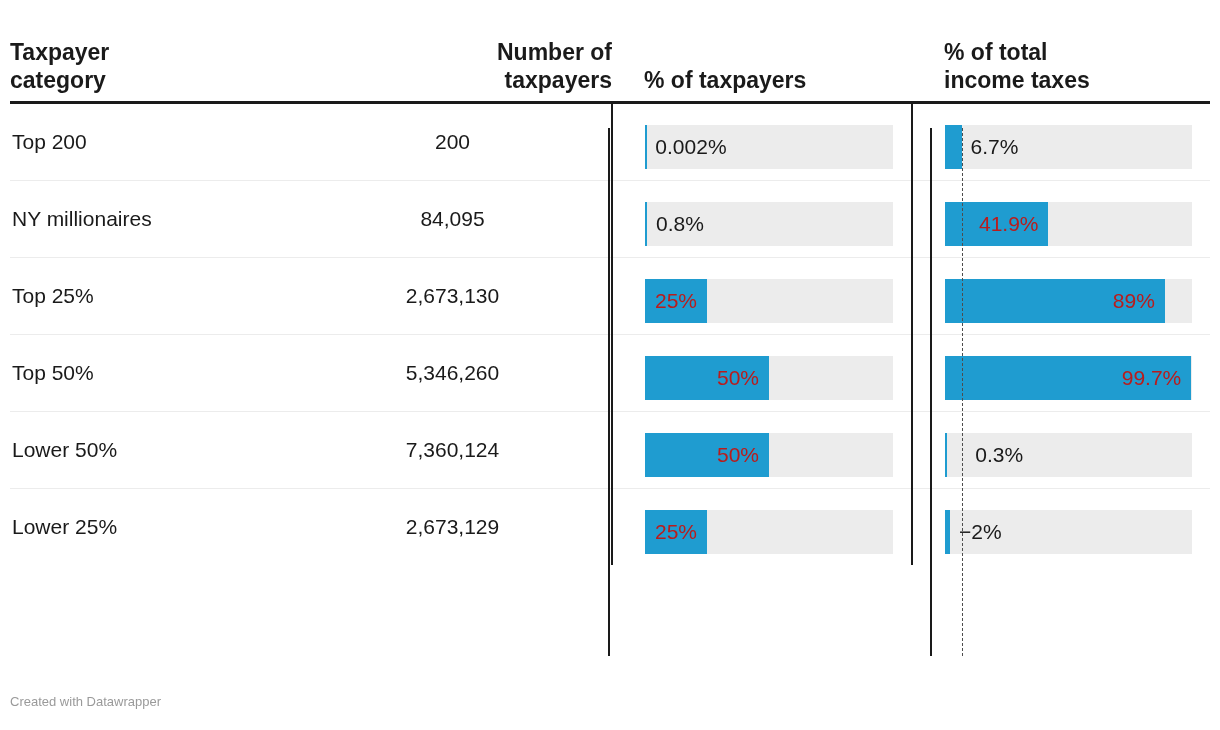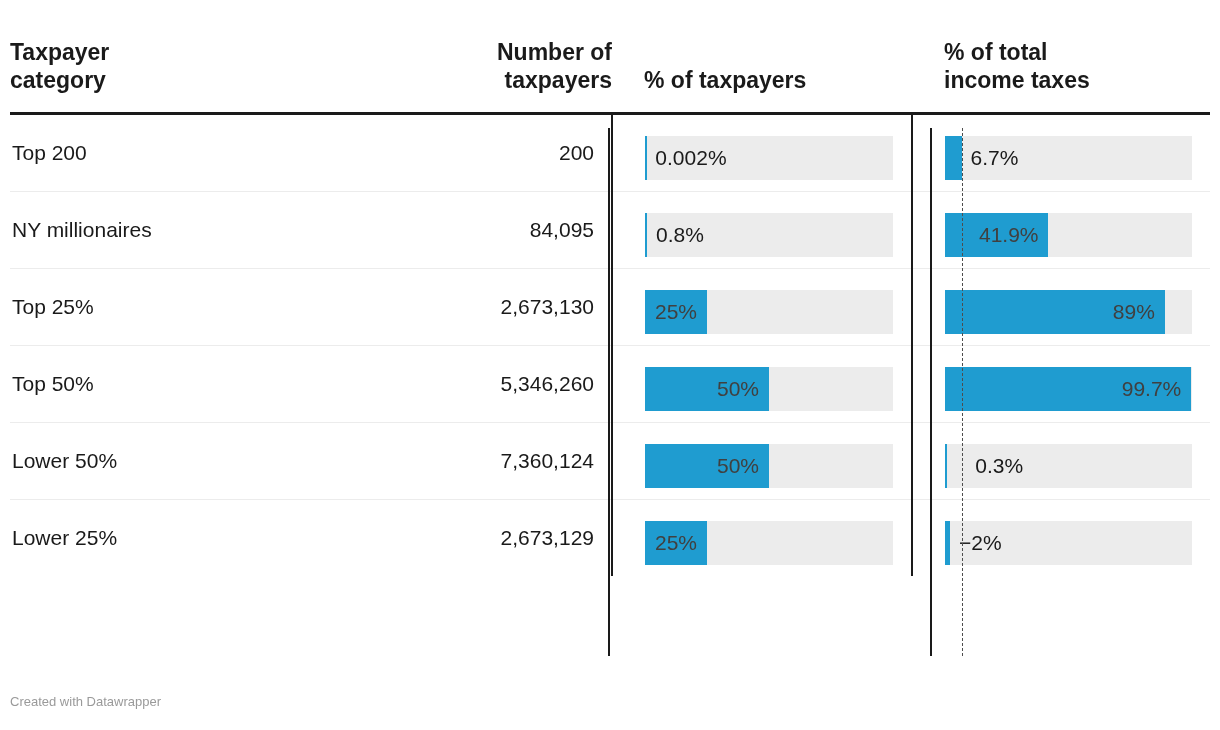--- a/index.html
+++ b/index.html
@@ -28,21 +28,21 @@
     table-layout: fixed;
   }
 
   col.c-cat   { width: 300px; }
   col.c-num   { width: 302px; }
   col.c-pct   { width: 300px; }
   col.c-tax   { width: 298px; }
 
   thead th {
     vertical-align: bottom;
-    padding: 0 0 18px 0;
+    padding: 0 0 7px 0;
     font-size: 23px;
     font-weight: bold;
     line-height: 1.22;
     color: #1a1a1a;
     border-bottom: 3px solid #1a1a1a;
   }
   th.h-cat { text-align: left; padding-top: 38px; }
   th.h-num { text-align: right; padding-right: 0; }
   th.h-pct { text-align: left; padding-left: 32px; }
   th.h-tax { text-align: left; padding-left: 32px; }
@@ -50,21 +50,21 @@
   tbody td {
     height: 74px;
     vertical-align: middle;
     border-bottom: 1px solid #ececec;
     font-size: 21px;
     color: #1a1a1a;
   }
   tbody tr:last-child td { border-bottom: none; }
 
   td.cat { text-align: left; padding-left: 2px; }
-  td.num { text-align: right; padding-right: 17px; }
+  td.num { text-align: center; padding-right: 17px; }
 
   td.barcell {
     position: relative;
     padding: 0;
   }
   td.barcell.sep-left {
     border-left: 2px solid #1a1a1a;
   }
   .bar-inner {
     position: relative;
@@ -88,21 +88,21 @@
   }
   .bar-label {
     position: absolute;
     top: 0;
     height: 44px;
     line-height: 44px;
     font-size: 21px;
     white-space: nowrap;
   }
   .bar-label.inside {
-    color: #404040;
+    color: #b91c1c;
     right: 0;
     padding-right: 10px;
   }
   .bar-label.outside {
     color: #1a1a1a;
     padding-left: 9px;
   }
 
   
   .axis-line {

